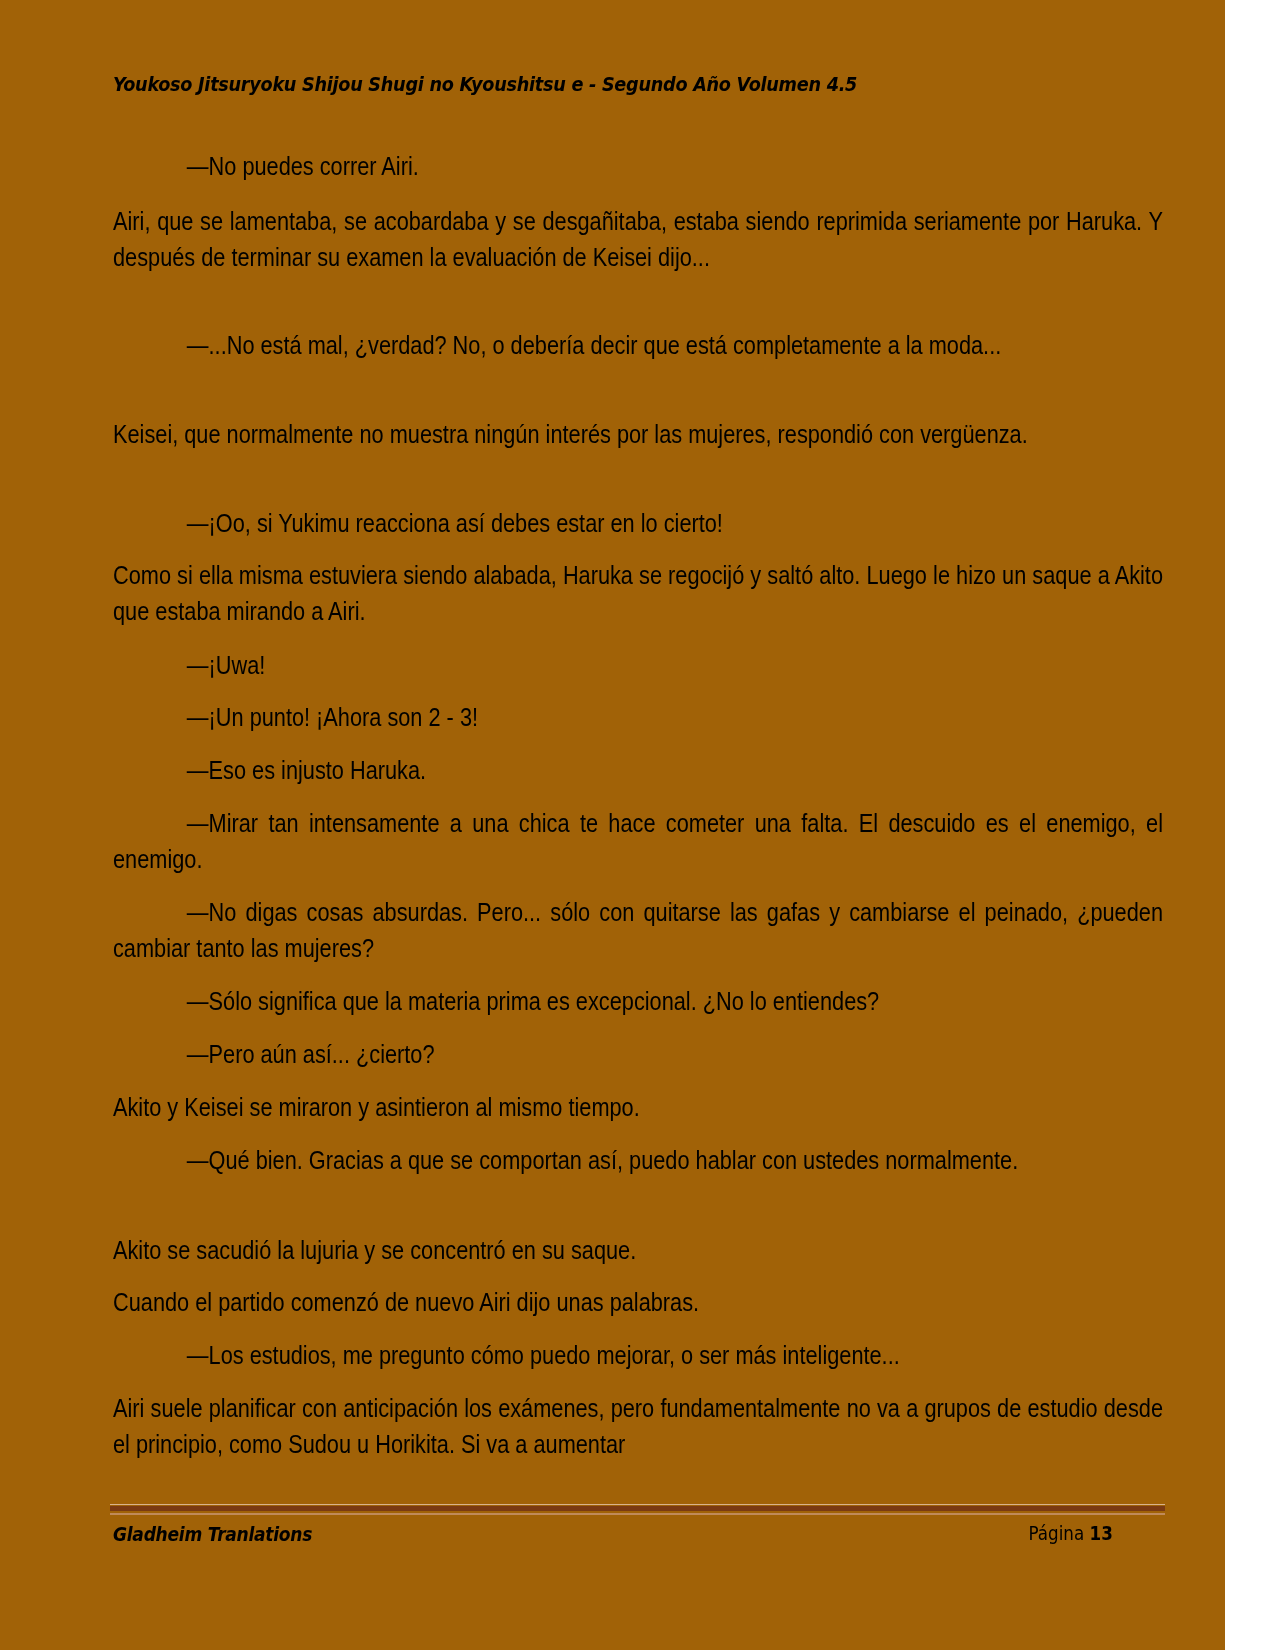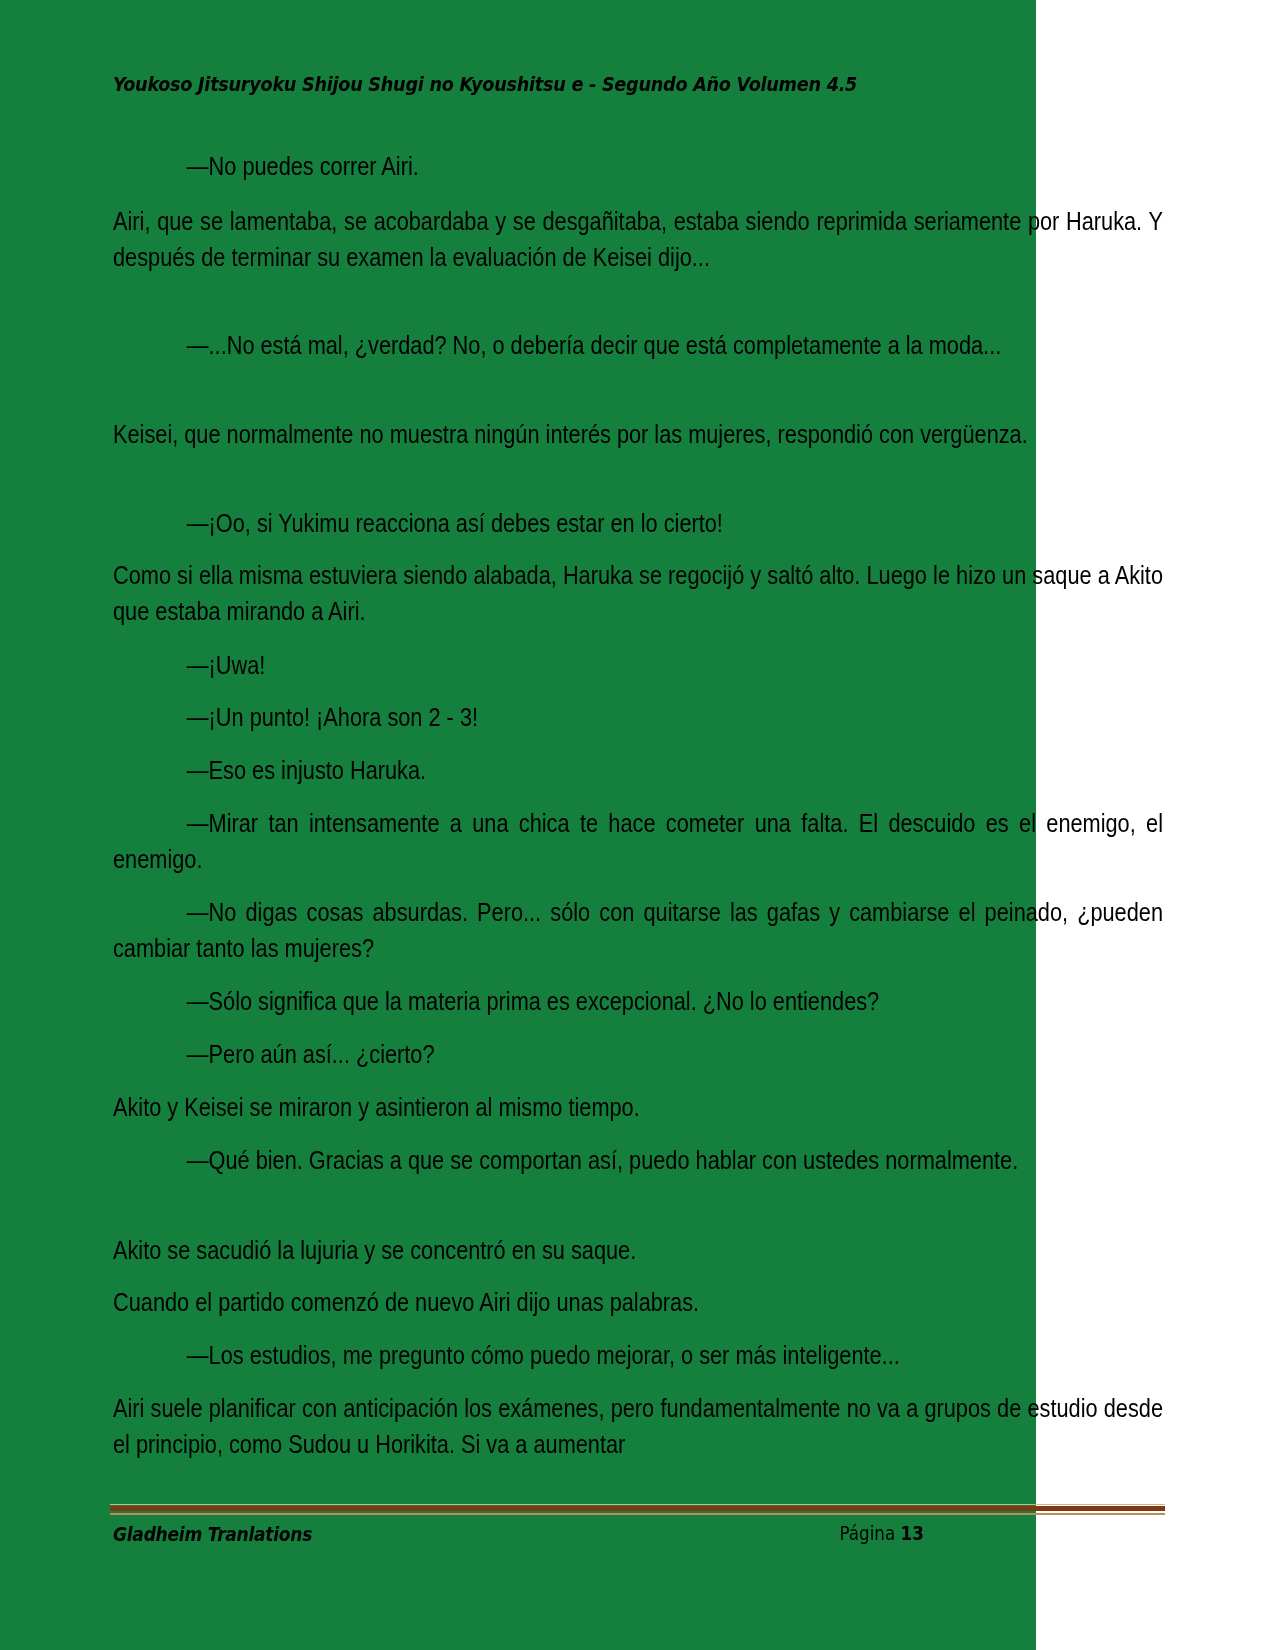--- a/index.html
+++ b/index.html
@@ -1,17 +1,17 @@
 <!DOCTYPE html>
 <html><head>
 <meta charset="utf-8">
 <style>
   html, body { margin: 0; padding: 0; background: #ffffff; }
   body { width: 1275px; height: 1650px; position: relative; overflow: hidden; }
-  .page { position: absolute; left: 0; top: 0; width: 1036px; height: 1650px; background: #15803d; }
+  .page { position: absolute; left: 0; top: 0; width: 1225px; height: 1650px; background: #a16207; }
   .running-header {
     position: absolute; left: 113px; top: 73px;
     font-family: "DejaVu Sans", sans-serif; font-weight: bold; font-style: italic;
     font-size: 19px; color: #000; white-space: nowrap;
     transform-origin: left top; transform: scaleX(0.93);
     letter-spacing: -0.3px;
   }
   .para {
     position: absolute; left: 113px;
     width: 1280px; 

